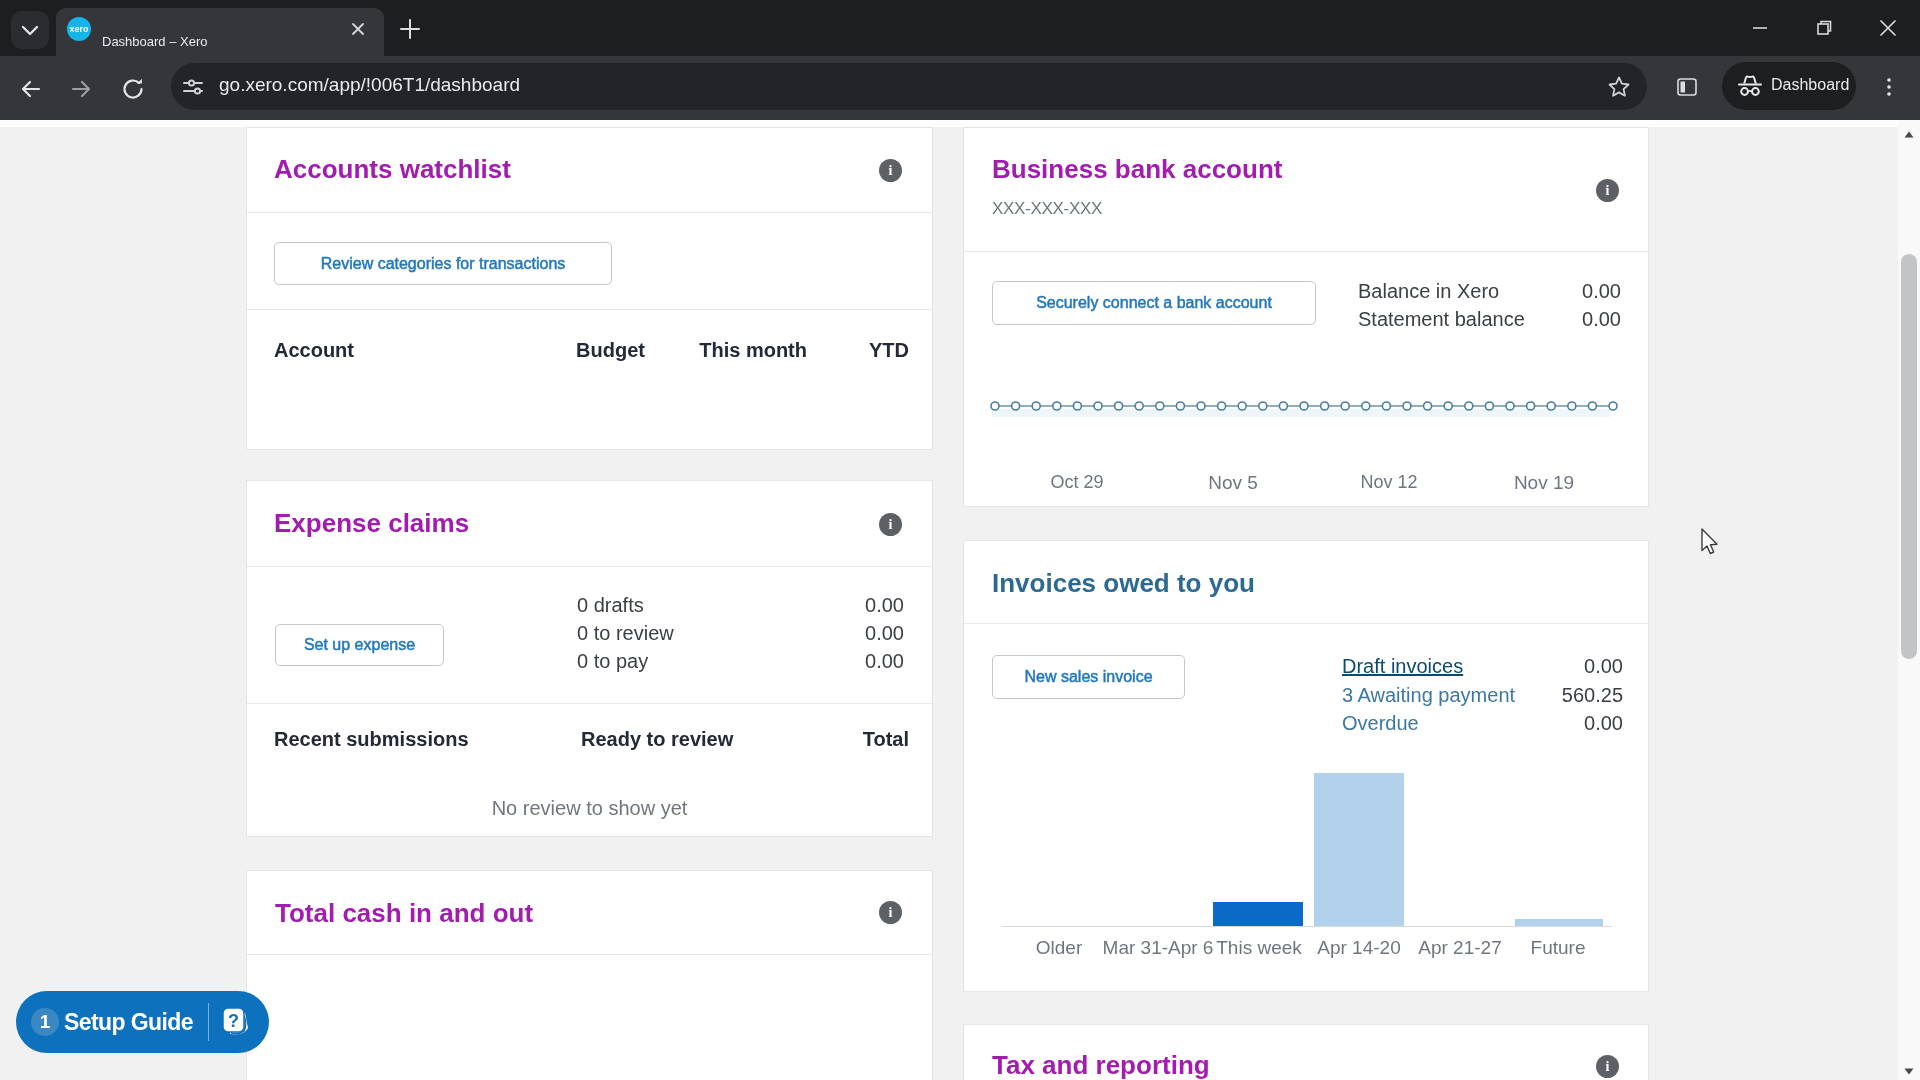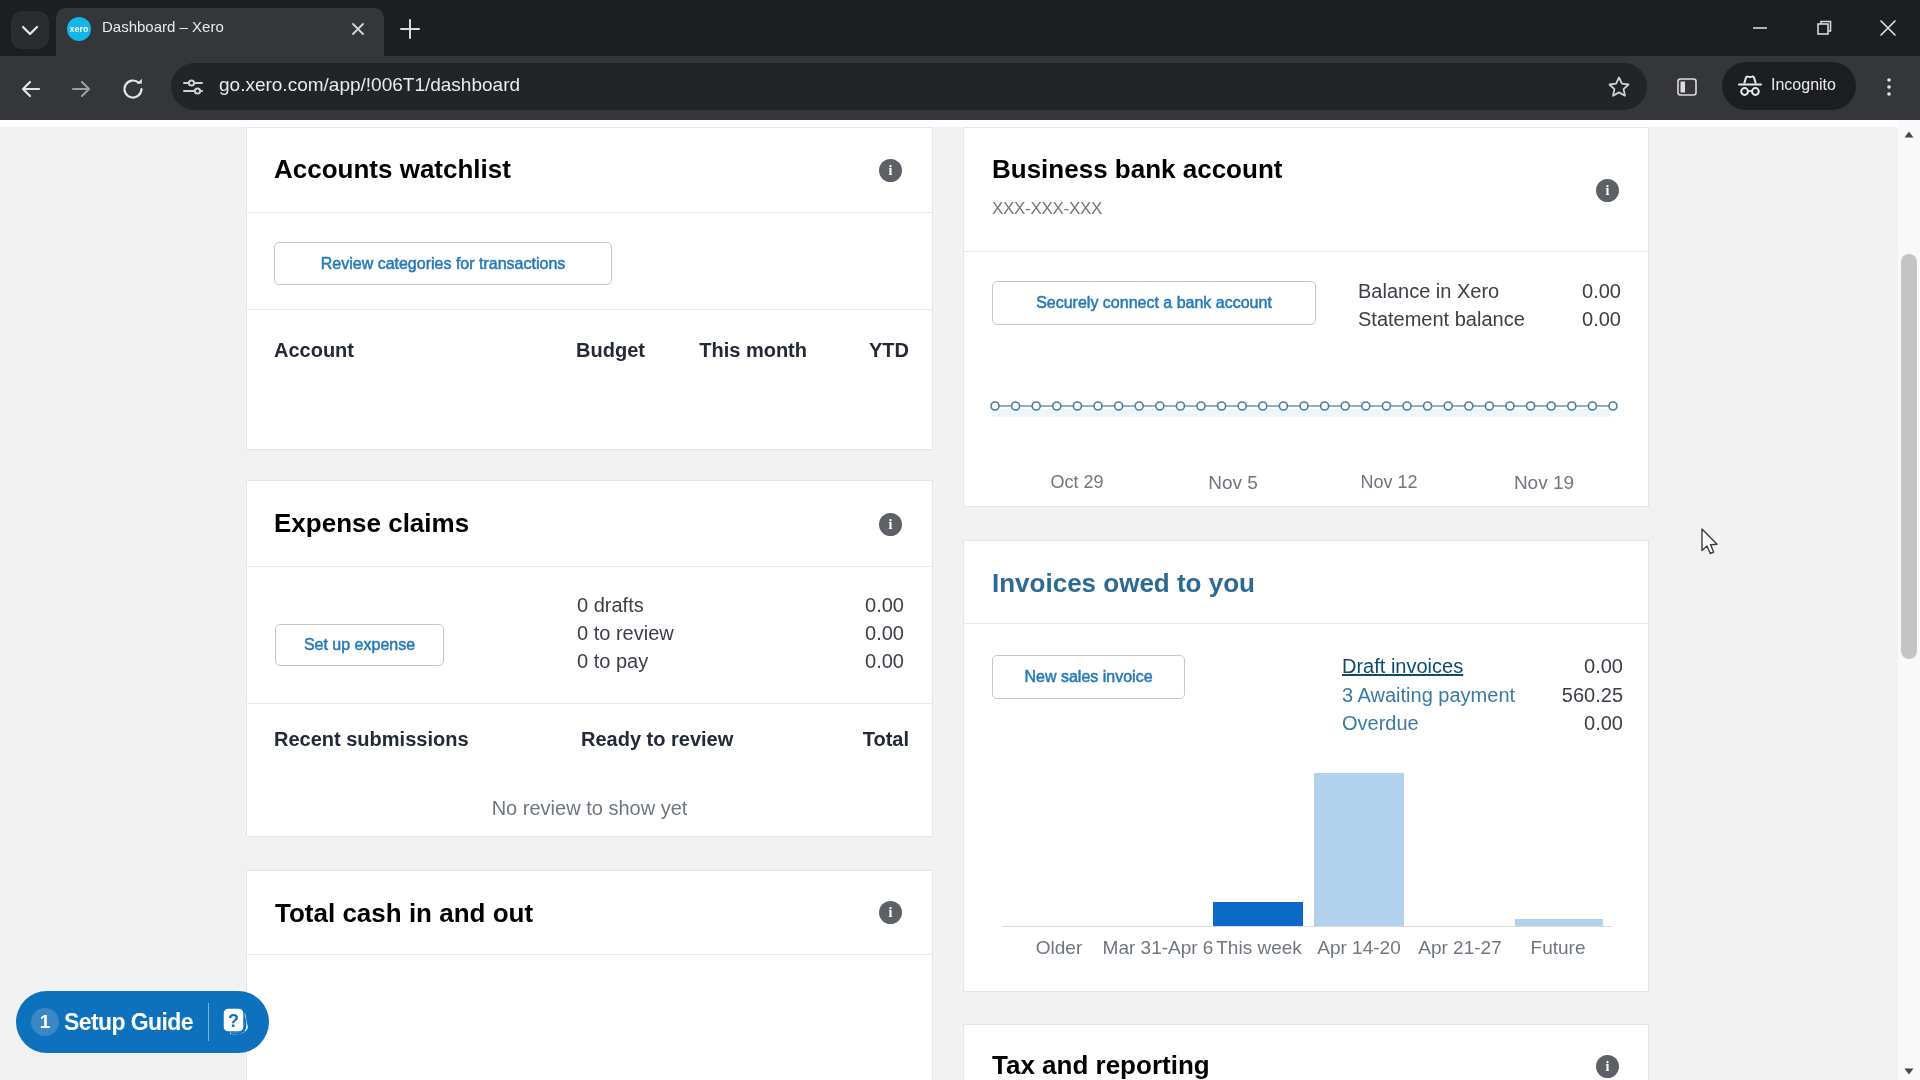--- a/index.html
+++ b/index.html
@@ -7,30 +7,30 @@
   font-family:"Liberation Sans", sans-serif; }
 #stage { position:absolute; left:0; top:0; width:1920px; height:1080px; }
 .abs { position:absolute; }
 
 
 #tabstrip { left:0; top:0; width:1920px; height:56px; background:#1d1e20; }
 #toolbar  { left:0; top:56px; width:1920px; height:64px; background:#35363a; }
 #tab { left:56px; top:8px; width:328px; height:48px; background:#35363a;
   border-radius:10px 10px 0 0; }
 #tabchev { left:11px; top:11px; width:38px; height:38px; border-radius:11px; background:#2b2c2f; }
-.tabtitle { color:#e8eaed; font-size:15px; }
+.tabtitle { color:#e8eaed; font-size:13px;margin-top:16px; }
 #omnibox { left:171px; top:63px; width:1476px; height:47px; border-radius:24px; background:#232427; }
 .urltext { color:#e9eaed; font-size:19px; }
 #incogpill { left:1722px; top:62px; width:134px; height:48px; border-radius:24px; background:#1d1e20; }
 
 
 #pagetopwhite { left:0; top:120px; width:1920px; height:7px; background:#fdfdfd; }
 #page { left:0; top:127px; width:1920px; height:953px; background:#f1f1f2; }
 .card { position:absolute; background:#ffffff; border:1px solid #e4e5e7; }
-.ctitle { position:absolute; font-size:26px; font-weight:bold; color:#000000; }
+.ctitle { position:absolute; font-size:26px; font-weight:bold; color:#a21caf; }
 .divider { position:absolute; height:1px; background:#e8e9ea; left:0; right:0; }
 .btn { position:absolute; border:1px solid #c3c8cd; border-radius:5px; background:#fff;
   color:#2479ba; font-size:16px; display:flex; align-items:center; justify-content:center;
   -webkit-text-stroke:0.5px #2479ba; }
 .gray { color:#70767e; font-size:20px; position:absolute; }
 .dark { color:#3c4046; font-size:20px; position:absolute; }
 .bold { font-weight:bold; color:#232936; font-size:20px; position:absolute; }
 .info { position:absolute; width:23px; height:23px; border-radius:50%; background:#5d6064;
   color:#fff; font-size:14px; font-weight:bold; text-align:center; line-height:23px;
   font-family:"Liberation Serif", serif; }
@@ -108,21 +108,21 @@
     </svg>
   <div class="abs" id="incogpill"></div>
 
   <svg class="abs" style="left:1736px; top:73px;" width="28" height="26" viewBox="0 0 28 26">
     <path d="M3 11.5 H25" stroke="#e9eaed" stroke-width="2" stroke-linecap="round"></path>
     <path d="M8.2 10.5 L10 4.5 Q10.4 3.4 11.6 3.6 Q14 4.2 16.4 3.6 Q17.6 3.4 18 4.5 L19.8 10.5" fill="none" stroke="#e9eaed" stroke-width="2"></path>
     <circle cx="8.6" cy="18.5" r="3.4" fill="none" stroke="#e9eaed" stroke-width="2"></circle>
     <circle cx="19.4" cy="18.5" r="3.4" fill="none" stroke="#e9eaed" stroke-width="2"></circle>
     <path d="M12 18.5 Q14 17.2 16 18.5" fill="none" stroke="#e9eaed" stroke-width="1.8"></path>
   </svg>
-  <div class="abs" style="left:1771px; top:76px; color:#e9eaed; font-size:16px;">Incognito</div>
+  <div class="abs" style="left:1771px; top:76px; color:#e9eaed; font-size:16px;">Dashboard</div>
 
   <svg class="abs" style="left:1882px; top:74px;" width="14" height="26" viewBox="0 0 14 26">
       <circle cx="7" cy="6" r="1.8" fill="#e4e5e7"></circle>
       <circle cx="7" cy="13" r="1.8" fill="#e4e5e7"></circle>
       <circle cx="7" cy="20" r="1.8" fill="#e4e5e7"></circle>
     </svg>
 
   <div class="abs" id="pagetopwhite"></div>
   <div class="abs" id="page"></div>
 

